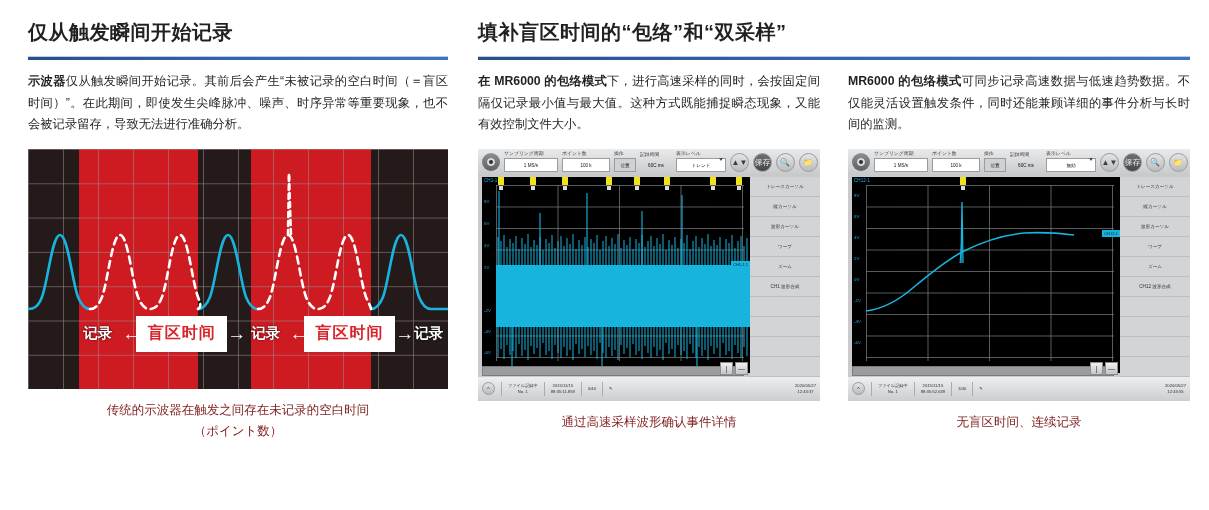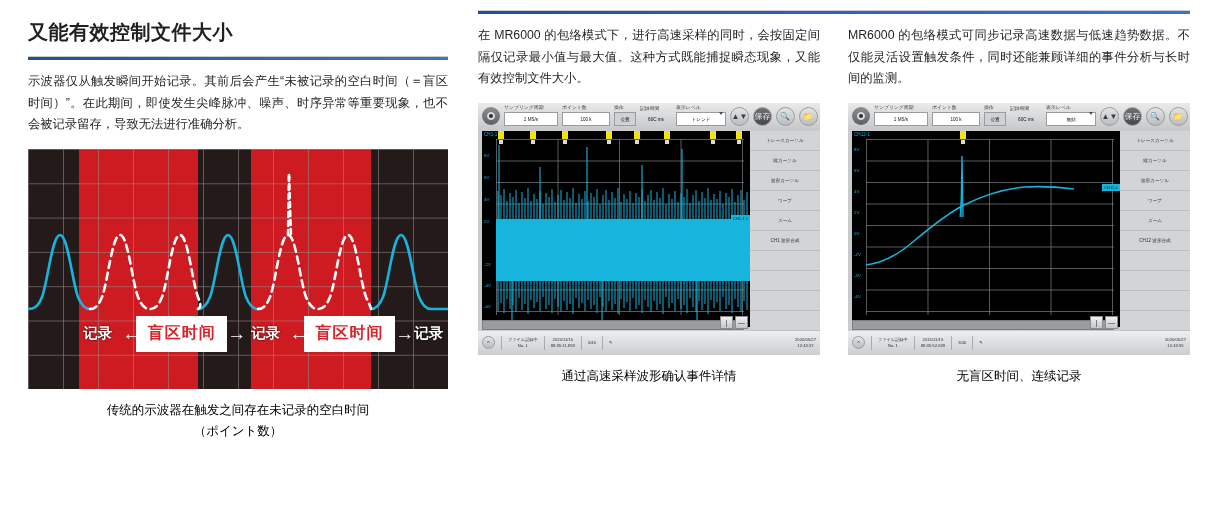--- a/index.html
+++ b/index.html
@@ -22,21 +22,21 @@
   .rule-wrap{margin-top:10px;}
   .rule-thin{height:1px;background:#c9cdd2;}
   .rule-blue{height:3px;background:#2d5ca6;
     background-image:linear-gradient(90deg,#23518f 0%,#2f63b0 45%,#3a74c4 100%);}
 
   
   .body-text{
     font-size:12.3px;line-height:21.5px;color:#231f20;
     margin-top:11px;text-align:justify;
   }
-  .body-text b{font-weight:400;}
+  .body-text b{font-weight:700;}
   .two-col{display:flex;gap:28px;}
   .two-col > div{width:342px;}
 
   
   .diagram{
     position:relative;width:420px;height:240px;margin-top:13px;
     background:#231a19;overflow:hidden;
   }
   .dgrid{
     position:absolute;inset:0;
@@ -61,21 +61,21 @@
     display:flex;align-items:center;justify-content:center;
     text-shadow:0 0 2px #000;
   }
   .lbl-blind{
     font-size:16px;font-weight:700;color:#d8232a;letter-spacing:1px;
   }
   .arrow{font-size:19px;font-weight:700;color:#ffffff;line-height:1;}
 
   
   .caption{
-    font-size:12.5px;line-height:21px;color:#000000;
+    font-size:12.5px;line-height:21px;color:#7f1d1d;
     text-align:center;margin-top:11px;
   }
 
   
   .scope-row{display:flex;gap:28px;margin-top:13px;}
   .scope{
     position:relative;width:342px;height:252px;background:#c9cbcd;
     overflow:hidden;
   }
   .scope-top{
@@ -179,21 +179,21 @@
     font-size:7px;color:#2f3133;
   }
 </style>
 </head>
 <body>
 
 <div class="page">
 
   <div class="col-left">
 
-    <div class="heading">又能有效控制文件大小</div>
+    <div class="heading">仅从触发瞬间开始记录</div>
     <div class="rule-wrap">
       <div class="rule-thin"></div>
       <div class="rule-blue"></div>
     </div>
 
     <div class="body-text">
       <b>示波器</b><span>仅从触发瞬间开始记录。其前后会产生“未被记录的空白时间（＝盲区时间）”。在此期间，即使发生尖峰脉冲、噪声、时序异常等重要现象，也不会被记录留存，导致无法进行准确分析。</span>
     </div>
 
     <div class="diagram">
@@ -238,20 +238,21 @@
     </div>
 
     <div class="caption">
       <div>传统的示波器在触发之间存在未记录的空白时间</div>
       <div>（ポイント数）</div>
     </div>
   </div>
 
   <div class="col-right">
 
+    <div class="heading">填补盲区时间的“包络”和“双采样”</div>
     <div class="rule-wrap">
       <div class="rule-thin"></div>
       <div class="rule-blue"></div>
     </div>
 
     <div class="two-col">
       <div class="body-text">
         <b>在 MR6000 的包络模式</b><span>下，进行高速采样的同时，会按固定间隔仅记录最小值与最大值。这种方式既能捕捉瞬态现象，又能有效控制文件大小。</span>
       </div>
       <div class="body-text">

